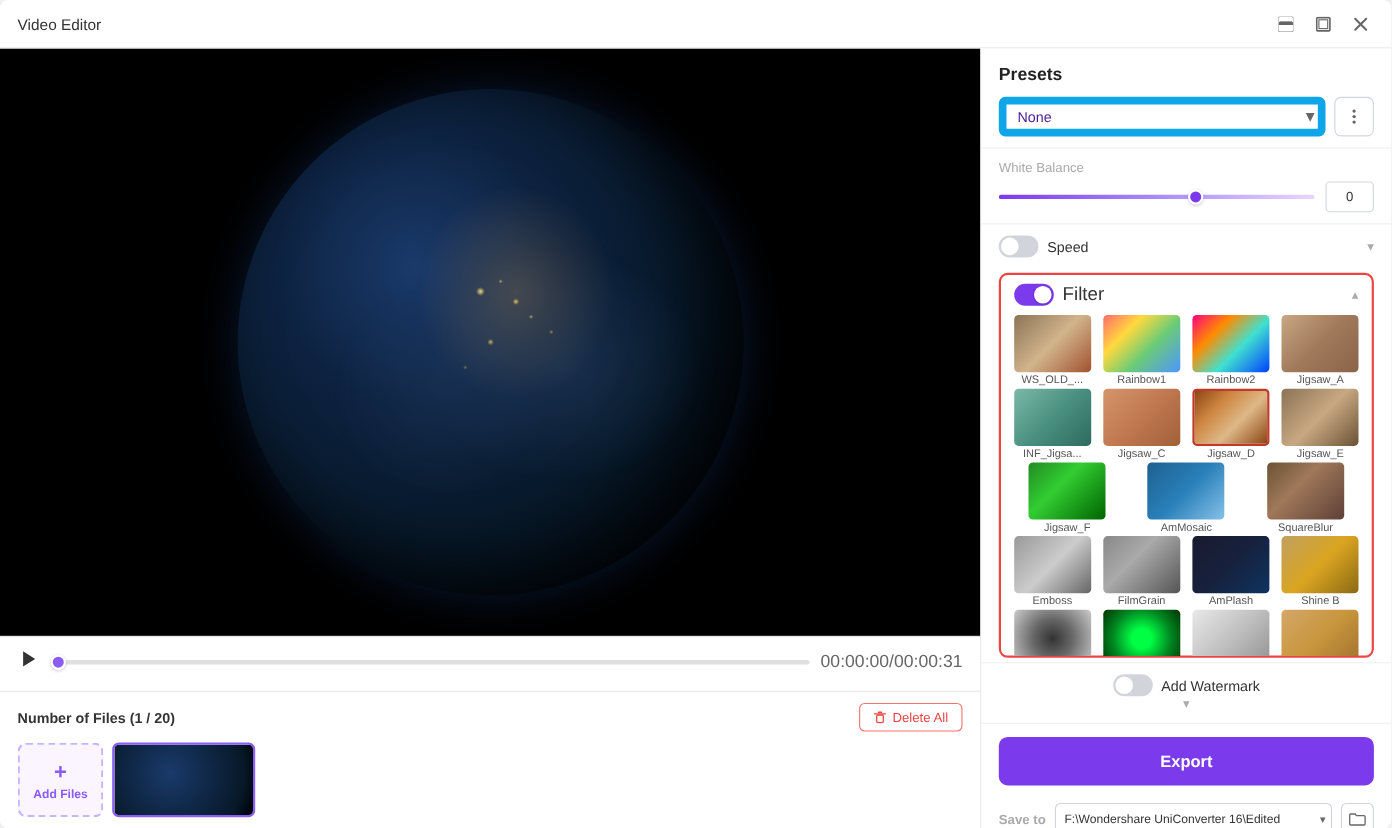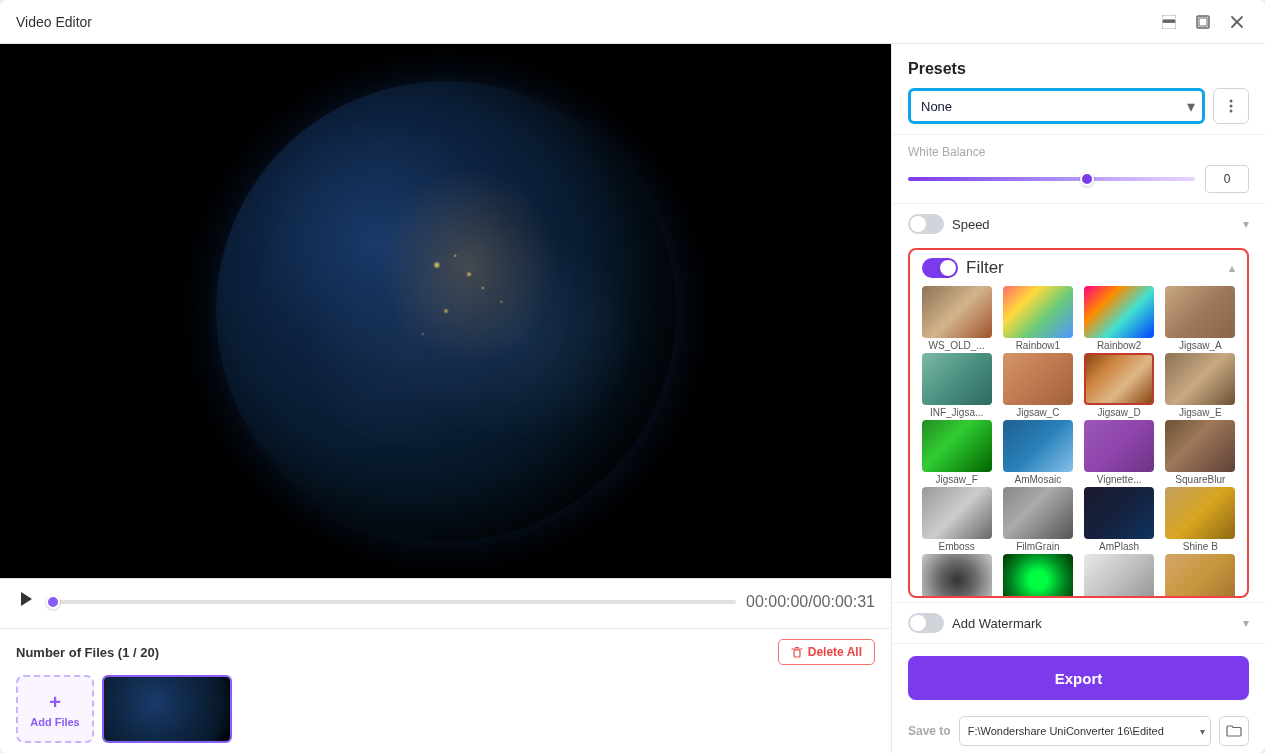--- a/index.html
+++ b/index.html
@@ -195,21 +195,20 @@
       display: flex;
       align-items: center;
       gap: 5px;
       background: none;
       border: 1px solid #f87171;
       color: #ef4444;
       padding: 5px 12px;
       border-radius: 5px;
       font-size: 12px;
       cursor: pointer;
-      font-weight: bold;
     }
 
     .file-thumbnails {
       display: flex;
       gap: 8px;
     }
 
     .add-files-btn {
       width: 78px;
       height: 68px;
@@ -279,25 +278,25 @@
     }
 
     .presets-select-wrapper {
       flex: 1;
       position: relative;
     }
 
     .presets-select-wrapper select {
       width: 100%;
       height: 36px;
-      border: 3px solid #0ea5e9;
+      border: 7px solid #0ea5e9;
       border-radius: 6px;
       padding: 0 10px;
       font-size: 13px;
-      color: #0f172a;
+      color: #4c1d95;
       background: #fff;
       appearance: none;
       cursor: pointer;
     }
 
     .presets-select-arrow {
       position: absolute;
       right: 10px;
       top: 50%;
       transform: translateY(-50%);
@@ -490,20 +489,21 @@
     .ft-camcorder { background: linear-gradient(135deg, #e8e8e8 0%, #c0c0c0 50%, #909090 100%); }
     .ft-screen { background: linear-gradient(135deg, #d4a76a 0%, #c8963c 50%, #a07030 100%); }
 
     
     .watermark-row {
       display: flex;
       align-items: center;
       justify-content: space-between;
       padding: 10px 16px;
       border-top: 1px solid #f0f0f0;
+      flex-direction: column;
     }
 
     .wm-left {
       display: flex;
       align-items: center;
       gap: 8px;
     }
 
     .toggle-off {
       width: 36px;
@@ -792,24 +792,20 @@
           <div class="filter-row">
             <div class="filter-item">
               <div class="filter-thumb ft-jigsaw_f"></div>
               <span class="filter-name">Jigsaw_F</span>
             </div>
             <div class="filter-item">
               <div class="filter-thumb ft-ammosaic"></div>
               <span class="filter-name">AmMosaic</span>
             </div>
             <div class="filter-item">
-              <div class="filter-thumb ft-vignette"></div>
-              <span class="filter-name">Vignette...</span>
-            </div>
-            <div class="filter-item">
               <div class="filter-thumb ft-squarblur"></div>
               <span class="filter-name">SquareBlur</span>
             </div>
           </div>
 
           <div class="filter-row">
             <div class="filter-item">
               <div class="filter-thumb ft-emboss"></div>
               <span class="filter-name">Emboss</span>
             </div>

